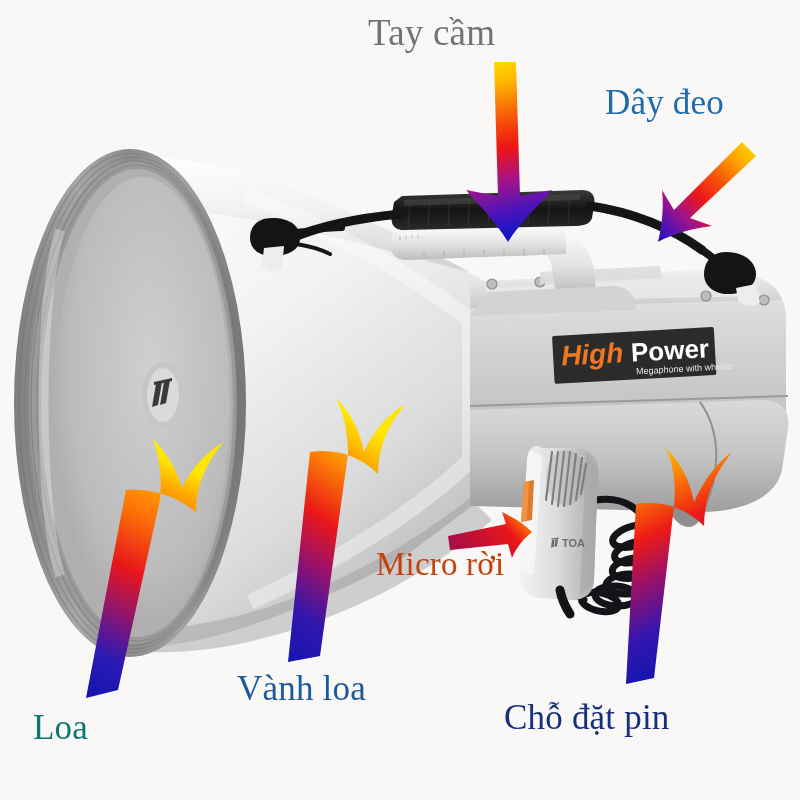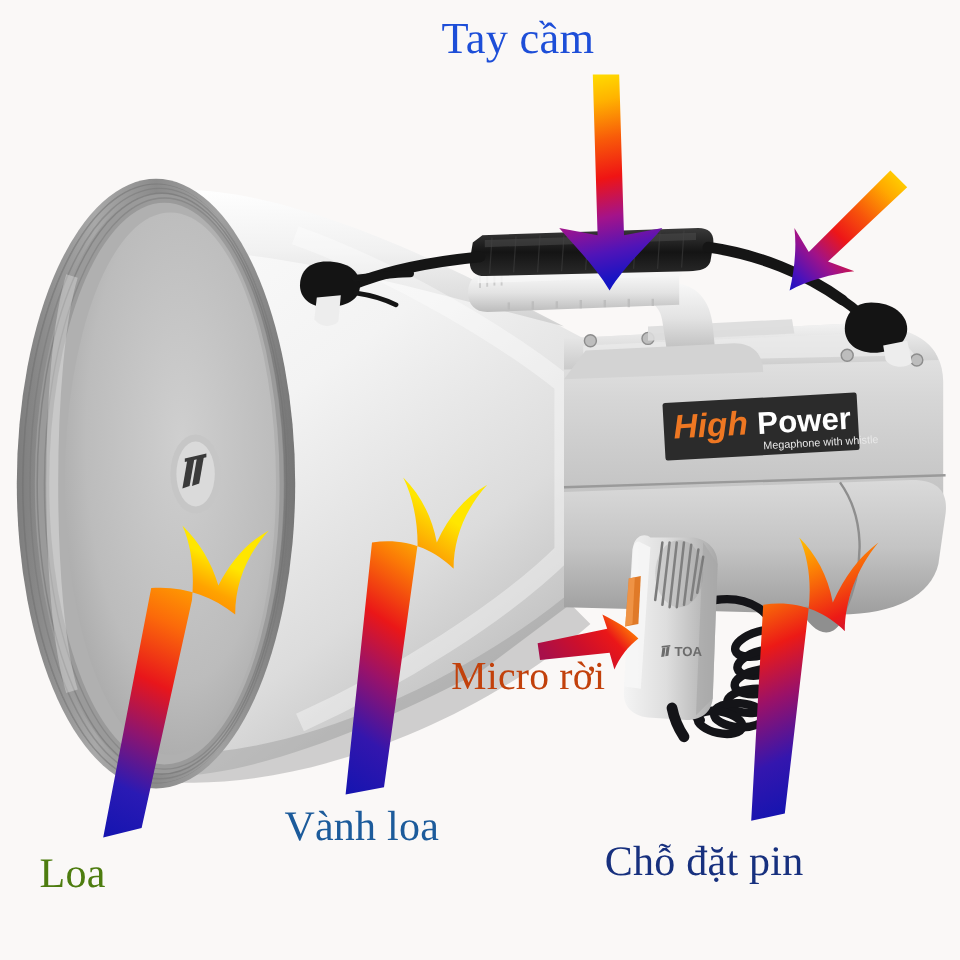--- a/index.html
+++ b/index.html
@@ -14,24 +14,24 @@
   #artwork{position:absolute;left:0;top:0;width:800px;height:800px;}
   .lbl{
     position:absolute;
     font-family:"Liberation Serif", serif;
     font-weight:400;
     white-space:nowrap;
     letter-spacing:0.2px;
     line-height:1;
     user-select:none;
   }
-  #lbl-taycam{left:368px;top:14px;font-size:37px;color:#1d4ed8;}
+  #lbl-taycam{left:368px;top:14px;font-size:37px;color:#737373;}
   #lbl-daydeo{left:605px;top:85px;font-size:35px;color:#1f6bab;}
   #lbl-microroi{left:376px;top:548px;font-size:33px;color:#c2410c;}
-  #lbl-loa{left:33px;top:710px;font-size:35px;color:#4d7c0f;}
+  #lbl-loa{left:33px;top:710px;font-size:35px;color:#0f766e;}
   #lbl-vanhloa{left:237px;top:671px;font-size:35px;color:#1c5b9b;}
   #lbl-chodatpin{left:504px;top:700px;font-size:35px;color:#17307e;}
 </style>
 </head>
 <body>
 
 <div id="stage">
 
   <svg id="artwork" viewBox="0 0 800 800" xmlns="http://www.w3.org/2000/svg">
     <defs>
@@ -447,20 +447,21 @@
                C 764 486, 776 470, 792 458
                C 774 480, 764 506, 764 532
                C 746 514, 722 506, 696 510
                L 686 690 Z" fill="url(#gArrowUp3)" transform="translate(-60,-6)"></path>
     </g>
 
   </svg>
 
   <div class="lbl" id="lbl-taycam">Tay cầm</div>
 
+  <div class="lbl" id="lbl-daydeo">Dây đeo</div>
 
   <div class="lbl" id="lbl-microroi">Micro rời</div>
 
   <div class="lbl" id="lbl-loa">Loa</div>
 
   <div class="lbl" id="lbl-vanhloa">Vành loa</div>
 
   <div class="lbl" id="lbl-chodatpin">Chỗ đặt pin</div>
 
 </div>

